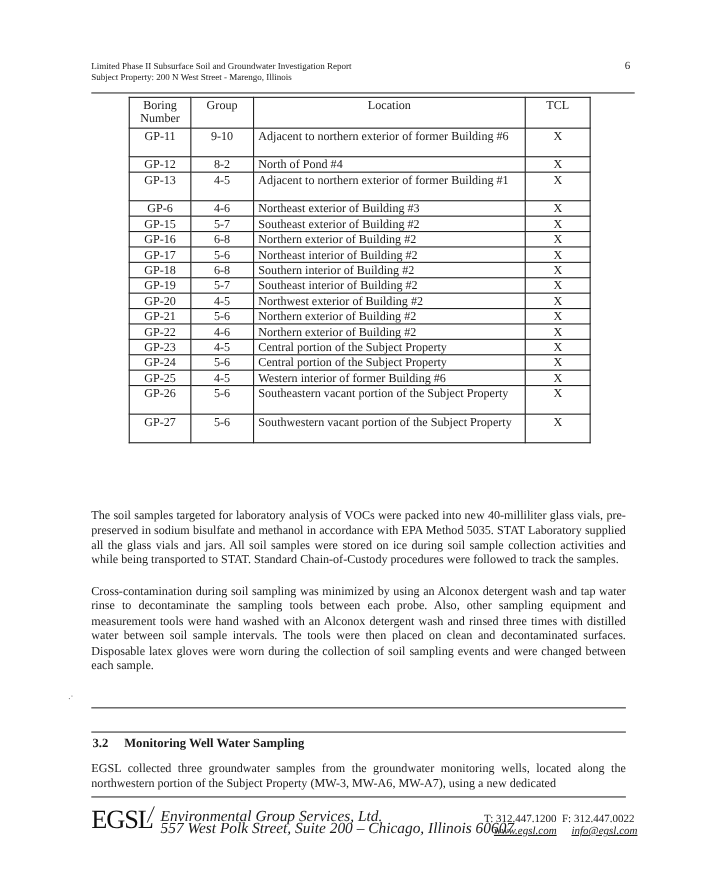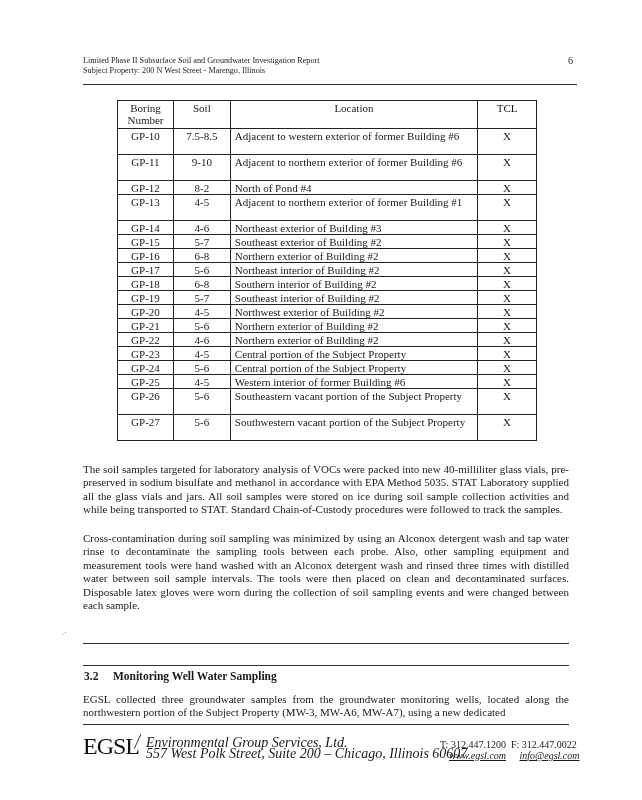--- a/index.html
+++ b/index.html
@@ -40,21 +40,21 @@
       position: absolute;
       left: 83px; top: 84px;
       width: 494px;
       height: 0;
       border-top: 1px solid #333;
     }
 
     
     table.borings {
       position: absolute;
-      left: 117px; top: 100px;
+      left: 117px; top: 88px;
       width: 420px;
       border-collapse: collapse;
       font-size: 11px;
       line-height: 12px;
       border-radius: 16px;
     }
     table.borings th, table.borings td {
       border: 1px solid #222;
       padding: 1px 3px 0 3px;
       vertical-align: top;
@@ -175,52 +175,46 @@
   <table class="borings">
     <colgroup>
       <col class="c-bore">
         <col class="c-depth">
         <col class="c-loc">
         <col class="c-tcl">
     </colgroup>
     <thead>
       <tr>
         <th>Boring Number</th>
-        <th>Soil</th>
+        <th>Group</th>
         <th>Location</th>
         <th>TCL</th>
       </tr>
     </thead>
     <tbody id="table-body">
         <tr class="double">
-          <td class="center">GP-10</td>
-          <td class="center">7.5-8.5</td>
-          <td class="loc">Adjacent to western exterior of former Building #6</td>
-          <td class="center">X</td>
-        </tr>
-        <tr class="double">
           <td class="center">GP-11</td>
           <td class="center">9-10</td>
           <td class="loc">Adjacent to northern exterior of former Building #6</td>
           <td class="center">X</td>
         </tr>
         <tr class="single">
           <td class="center">GP-12</td>
           <td class="center">8-2</td>
           <td class="loc">North of Pond #4</td>
           <td class="center">X</td>
         </tr>
         <tr class="double">
           <td class="center">GP-13</td>
           <td class="center">4-5</td>
           <td class="loc">Adjacent to northern exterior of former Building #1</td>
           <td class="center">X</td>
         </tr>
         <tr class="single">
-          <td class="center">GP-14</td>
+          <td class="center">GP-6</td>
           <td class="center">4-6</td>
           <td class="loc">Northeast exterior of Building #3</td>
           <td class="center">X</td>
         </tr>
         <tr class="single">
           <td class="center">GP-15</td>
           <td class="center">5-7</td>
           <td class="loc">Southeast exterior of Building #2</td>
           <td class="center">X</td>
         </tr>

